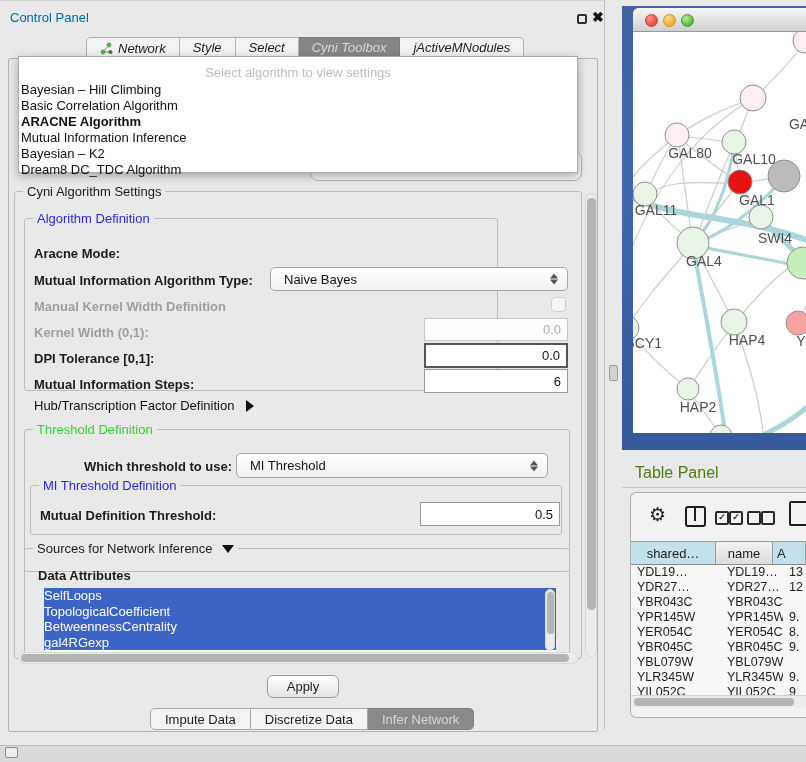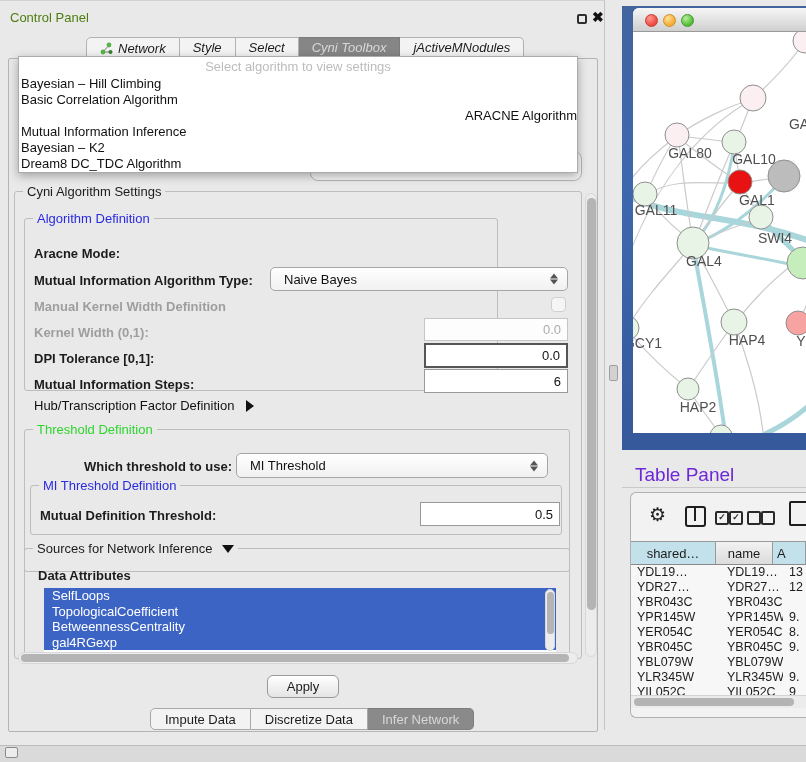--- a/index.html
+++ b/index.html
@@ -3,44 +3,44 @@
 <meta charset="utf-8">
 <style>
   html,body{margin:0;padding:0;}
   body{width:806px;height:762px;position:relative;overflow:hidden;
        background:#e9e9e9;font-family:"Liberation Sans",sans-serif;
        -webkit-font-smoothing:antialiased;color:#1c1c1c;}
   .abs{position:absolute;box-sizing:border-box;}
   
   .control-panel{left:0;top:3;width:605px;height:730px;background:#e9e9e9;
        border-top:1px solid #d2d2d2;border-right:1px solid #c4c4c4;}
-  .cp-title{left:10px;top:9px;font-size:13px;color:#4d7c0f;}
+  .cp-title{left:10px;top:9px;font-size:13px;color:#0369a1;}
   .float-btn{left:577px;top:13px;width:10px;height:10px;border:2px solid #2e2e2e;border-radius:2px;}
   .close-btn{left:592px;top:8px;font-size:14px;font-weight:bold;color:#111;}
   
   .tabbar{left:86px;top:36px;height:21px;display:flex;font-size:13px;}
   .tabseg{background:#f3f3f3;border:1px solid #b2b2b2;border-left:none;
        padding:2px 13px 0 13px;white-space:nowrap;color:#1c1c1c;font-style:italic;}
   .tabseg.first{border-left:1px solid #b2b2b2;border-radius:5px 0 0 0;display:flex;gap:5px;align-items:center;}
   .tabseg.last{border-radius:0 5px 0 0;}
   .tabseg.sel{background:#868686;color:#d8d8d8;border-color:#7c7c7c;}
   
   .content-panel{left:8px;top:57px;width:590px;height:674px;border:1px solid #b4b4b4;
        background:#e9e9e9;border-radius:2px;}
   
   .frag-combo{left:549px;top:92px;width:29px;height:36px;border:2px solid #7fa9d9;
        border-radius:6px;background:#f2f7fd;z-index:2;}
   .frag-box{left:310px;top:150px;width:272px;height:30px;border:1px solid #b6b6b6;
        border-radius:8px;background:#f3f3f3;z-index:1;}
   
   .popup{left:18px;top:55px;width:560px;height:117px;background:#ffffff;
        border:1px solid #ababab;box-shadow:0 3px 9px rgba(0,0,0,.30);z-index:10;font-size:13px;}
-  .popup-ph{height:17px;text-align:center;color:#bcbcbc;padding-top:2px;}
+  .popup-ph{height:17px;text-align:center;color:#bcbcbc;padding-top:8px;}
   .popup-item{height:16px;line-height:16px;padding-left:2px;color:#111;}
-  .popup-item.sel{font-weight:normal;text-align:right;}
+  .popup-item.sel{font-weight:bold;}
   
   .fs{border:1px solid #bdbdbd;border-radius:3px;}
   .fs .legend{position:absolute;top:-8px;left:8px;background:#e9e9e9;padding:0 4px;
        font-size:13px;white-space:nowrap;}
   .leg-blue{color:#2a2ae0;}
   .leg-green{color:#2ed42e;}
   .lbl{font-size:13px;font-weight:bold;color:#1c1c1c;white-space:nowrap;}
   .lbl.dis{color:#9e9e9e;}
   .plain{font-size:13px;color:#111;white-space:nowrap;}
   
@@ -57,21 +57,21 @@
        justify-content:flex-end;padding-right:6px;color:#111;}
   .tfield.dis{color:#ababab;background:#fdfdfd;}
   .chk{width:15px;height:15px;border:1px solid #cfcfcf;border-radius:4px;background:#f5f5f5;}
   .arrow-right{display:inline-block;width:0;height:0;border-top:6px solid transparent;
        border-bottom:6px solid transparent;border-left:8px solid #111;margin-left:8px;vertical-align:-2px;}
   .arrow-down{display:inline-block;width:0;height:0;border-left:6px solid transparent;
        border-right:6px solid transparent;border-top:8px solid #111;margin-left:6px;vertical-align:0px;}
   
   .attr-list{background:#ffffff;overflow:hidden;}
   .attr-item{height:15.5px;line-height:15.5px;background:#3c64c4;color:#ffffff;
-       font-size:13px;padding-left:8px;}
+       font-size:13px;}
   .sb-track-v{background:#ececec;border:1px solid #d8d8d8;border-radius:6px;}
   .sb-thumb{background:#b4b4b4;border-radius:5px;position:absolute;}
   
   .apply-btn{left:267px;top:674px;width:72px;height:23px;border:1px solid #9a9a9a;border-radius:6px;
        background:linear-gradient(#ffffff,#e4e4e4);font-size:13px;display:flex;
        align-items:center;justify-content:center;}
   .btabbar{left:150px;top:707px;height:22px;display:flex;font-size:13px;}
   .btabseg{background:#f3f3f3;border:1px solid #a8a8a8;border-left:none;padding:3px 14px 0 14px;}
   .btabseg.first{border-left:1px solid #a8a8a8;border-radius:5px 0 0 5px;}
   .btabseg.last{border-radius:0 5px 5px 0;}
@@ -83,21 +83,21 @@
        background:linear-gradient(180deg,#41649f 0%,#3e68ae 40%,#35599a 100%);}
   .netwin{left:633px;top:8px;width:173px;height:425px;background:#ffffff;border-radius:6px 0 0 0;}
   .net-titlebar{height:23px;background:linear-gradient(#f6f6f6,#cfcfcf);
        border-bottom:1px solid #9a9a9a;border-radius:6px 0 0 0;position:relative;}
   .light{position:absolute;top:6px;width:11px;height:11px;border-radius:50%;}
   .light.red{left:12px;background:radial-gradient(circle at 35% 30%,#ff9a94,#ee4b42 65%);border:1px solid #c93b33;}
   .light.yellow{left:30px;background:radial-gradient(circle at 35% 30%,#ffe09a,#f3ad33 65%);border:1px solid #cf8f26;}
   .light.green{left:48px;background:radial-gradient(circle at 35% 30%,#b4f09a,#56bd3a 65%);border:1px solid #44992c;}
   .net-canvas{position:relative;width:173px;height:401px;background:#ffffff;overflow:hidden;}
   
-  .tp-title{left:635px;top:464px;font-size:19px;color:#6d28d9;}
+  .tp-title{left:635px;top:464px;font-size:16px;color:#4d7c0f;}
   .tp-sep{left:622px;top:487px;width:184px;height:1px;background:#c9c9c9;}
   .tablewin{left:630px;top:492px;width:176px;height:226px;background:#f2f2f2;
        border:1px solid #b0b0b0;border-right:none;border-radius:6px 0 0 6px;overflow:hidden;}
   .tw-toolbar{position:relative;height:48px;}
   .gear{position:absolute;left:18px;top:10px;font-size:19px;color:#1e1e1e;}
   .spliticon{position:absolute;left:54px;top:13px;width:17px;height:17px;border:2px solid #1e1e1e;border-radius:3px;}
   .spliticon div{position:absolute;left:7px;top:0;width:2px;height:13px;background:#1e1e1e;}
   .cbx{position:absolute;top:18px;width:10px;height:10px;border:2px solid #2a2a2a;border-radius:2px;
        font-size:9px;line-height:9px;text-align:center;color:#2a2a2a;font-weight:bold;}
   .docicon{position:absolute;left:158px;top:8px;width:16px;height:21px;border:2px solid #1e1e1e;border-radius:2px;}

